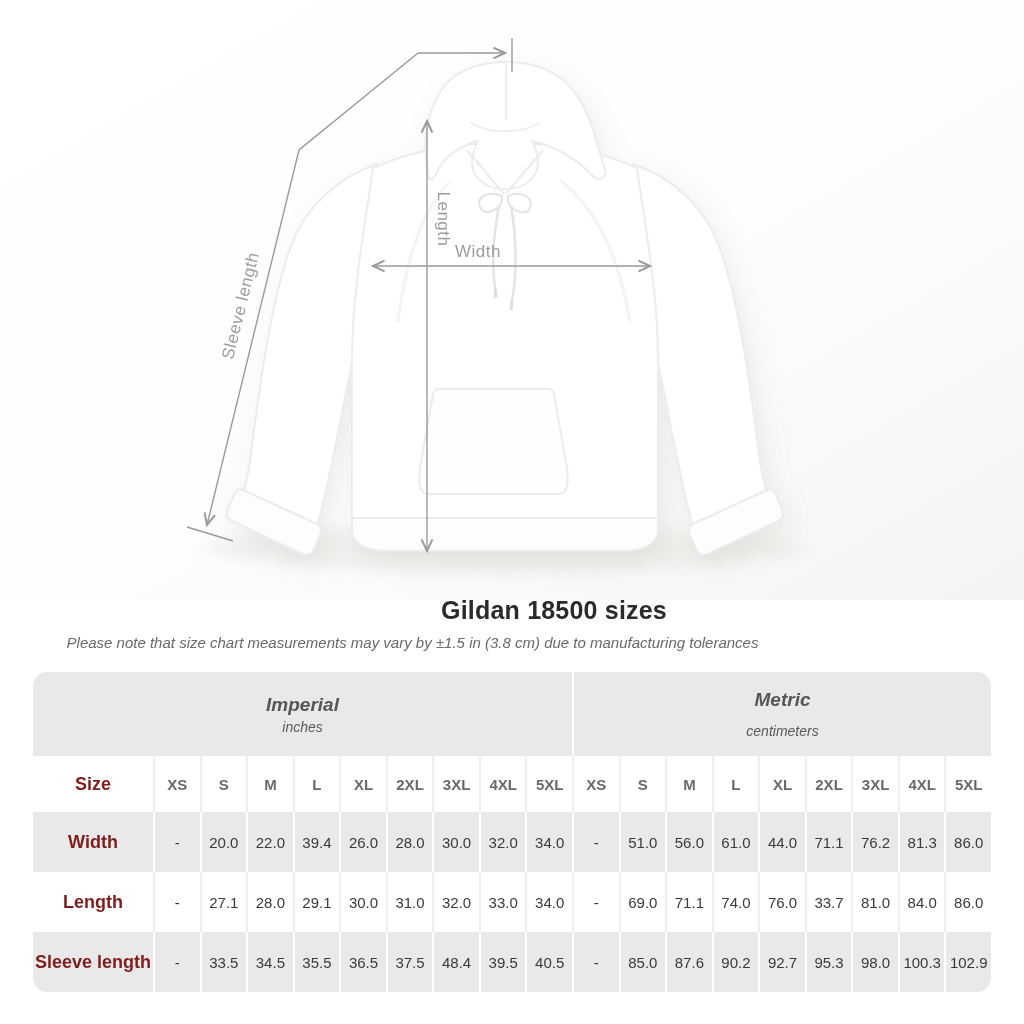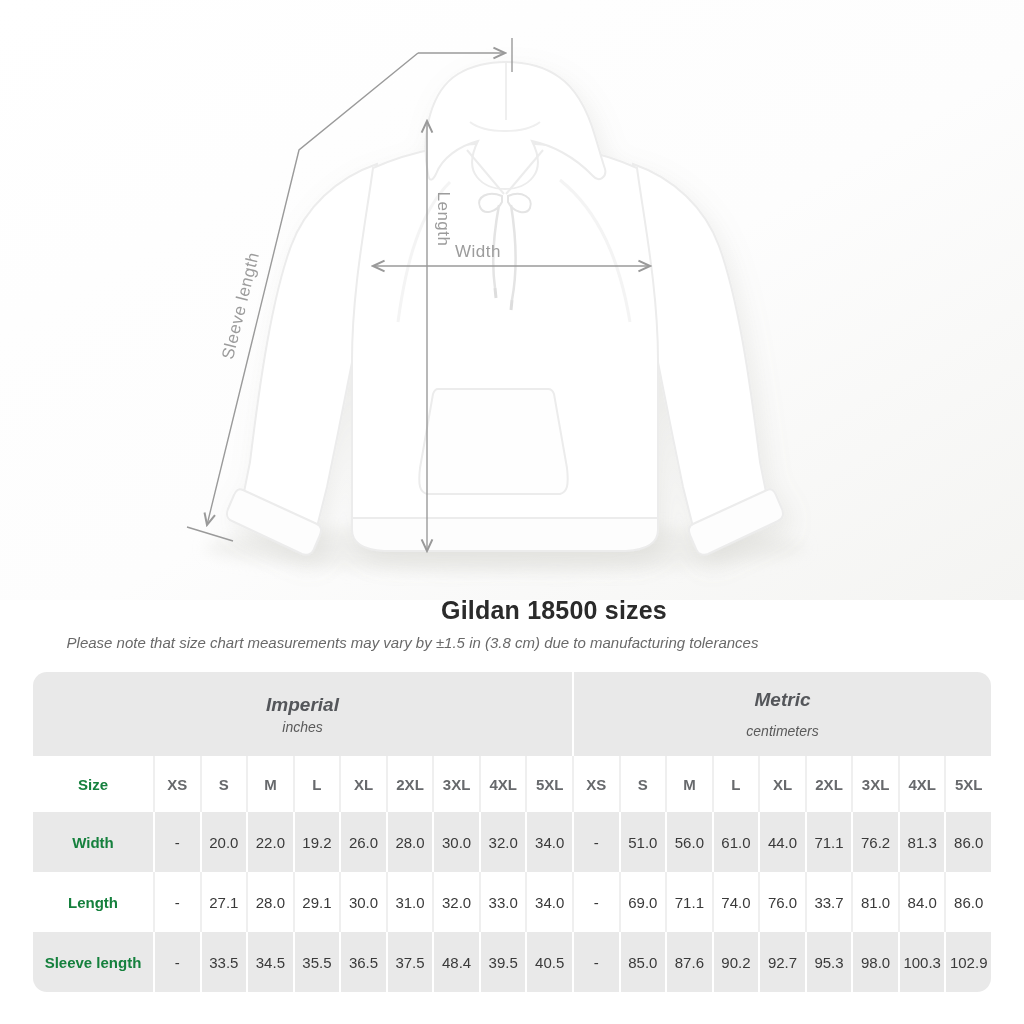--- a/index.html
+++ b/index.html
@@ -19,21 +19,21 @@
   .size-table{
     position:absolute;left:33px;top:672px;width:958px;height:320px;
     display:grid;grid-template-columns:120px repeat(18,1fr);
     grid-template-rows:84px 56px 60px 60px 60px;
     border-radius:14px;overflow:hidden;background:#fff;
   }
   .c{display:flex;align-items:center;justify-content:center;font-size:15px;color:#3a3a3a;white-space:nowrap;}
   .g{background:#e9e9e9;}
   .s{border-left:2px solid #efefef;}
   .g.s{border-left-color:#fff;}
-  .lb{font-weight:bold;color:#15803d;font-size:15px;}
+  .lb{font-weight:bold;color:#7f1d1d;font-size:18px;}
   .hd{font-weight:bold;color:#67696c;font-size:15px;}
   .bandA{grid-column:1/11;flex-direction:column;gap:3px;}
   .bandB{grid-column:11/20;flex-direction:column;gap:12px;border-left:2px solid #fff;}
   .unit-name{font-weight:bold;font-style:italic;font-size:19px;color:#54565a;}
   .unit-sub{font-style:italic;font-size:14px;color:#5a5a5a;text-align:right;}
   .mlabel{fill:#9c9c9c;font-size:17px;letter-spacing:.5px;}
 </style>
 </head>
 <body>
 
@@ -149,21 +149,21 @@
     <div class="c hd s">XL</div>
     <div class="c hd s">2XL</div>
     <div class="c hd s">3XL</div>
     <div class="c hd s">4XL</div>
     <div class="c hd s">5XL</div>
 
     <div class="c g lb">Width</div>
     <div class="c g s">-</div>
     <div class="c g s">20.0</div>
     <div class="c g s">22.0</div>
-    <div class="c g s">19.2</div>
+    <div class="c g s">39.4</div>
     <div class="c g s">26.0</div>
     <div class="c g s">28.0</div>
     <div class="c g s">30.0</div>
     <div class="c g s">32.0</div>
     <div class="c g s">34.0</div>
     <div class="c g s">-</div>
     <div class="c g s">51.0</div>
     <div class="c g s">56.0</div>
     <div class="c g s">61.0</div>
     <div class="c g s">44.0</div>

